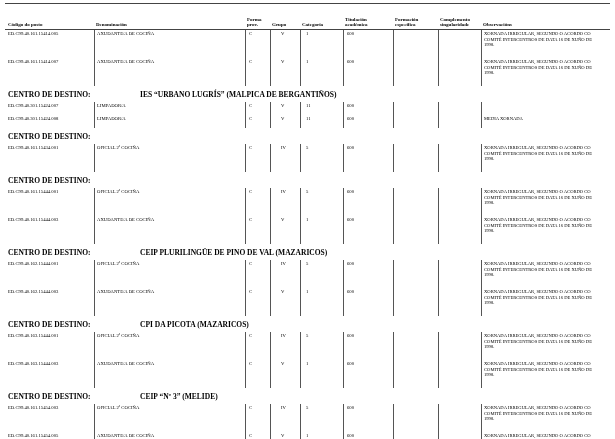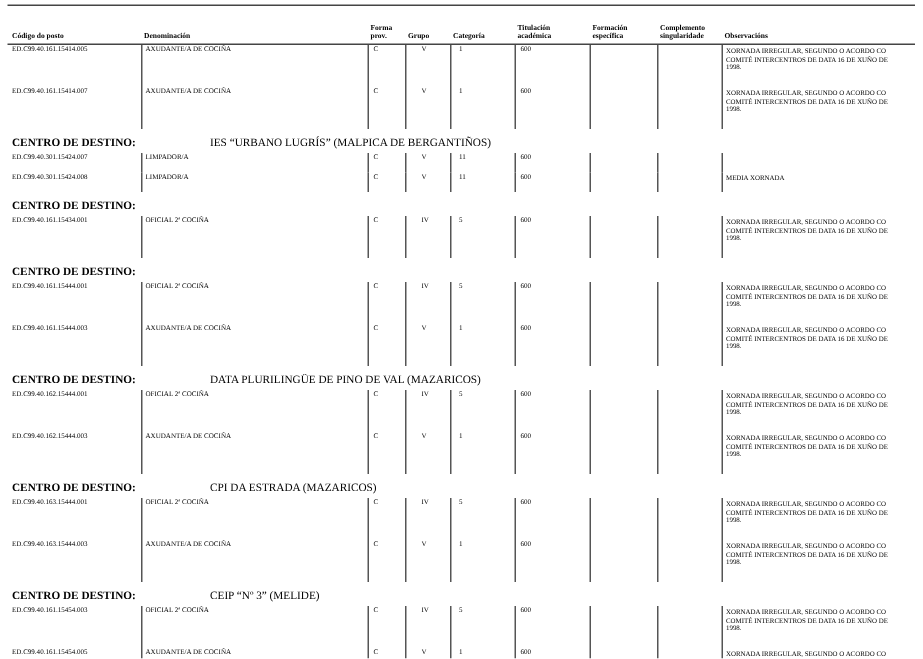--- a/index.html
+++ b/index.html
@@ -77,21 +77,21 @@
   .center-label {
     font-size: 7.5px;
     font-weight: bold;
     width: 135px;
     flex: 0 0 auto;
     padding-left: 3px;
     box-sizing: border-box;
   }
   .center-name {
     font-size: 7.5px;
-    font-weight: normal;
+    font-weight: bold;
   }
 </style>
 </head>
 <body>
 
 <div class="page">
   <div class="rule"></div>
   <div class="thead" id="thead">
       <span class="th" style="width: 89px;">Código do posto</span>
       <span class="th" style="width: 151px;">Denominación</span>
@@ -198,21 +198,21 @@
           <span class="cell c-grupo" style="width: 30px;">V</span>
           <span class="cell c-categoria" style="width: 43px;">1</span>
           <span class="cell c-titulacion" style="width: 50px;">600</span>
           <span class="cell c-formacion" style="width: 45px;"></span>
           <span class="cell c-complemento" style="width: 43px;"></span>
           <span class="cell c-observacions" style="width: 122px;">XORNADA IRREGULAR, SEGUNDO O ACORDO CO COMITÉ INTERCENTROS DE DATA 16 DE XUÑO DE 1998.</span>
         </div>
       </div>
       <div class="center-row">
         <span class="center-label">CENTRO DE DESTINO:</span>
-        <span class="center-name">DATA PLURILINGÜE DE PINO DE VAL (MAZARICOS)</span>
+        <span class="center-name">CEIP PLURILINGÜE DE PINO DE VAL (MAZARICOS)</span>
       </div>
       <div class="rows-block">
         <div class="row tall">
           <span class="cell c-codigo" style="width: 89px;">ED.C99.40.162.15444.001</span>
           <span class="cell c-denominacion" style="width: 151px;">OFICIAL 2ª COCIÑA</span>
           <span class="cell c-forma" style="width: 25px;">C</span>
           <span class="cell c-grupo" style="width: 30px;">IV</span>
           <span class="cell c-categoria" style="width: 43px;">5</span>
           <span class="cell c-titulacion" style="width: 50px;">600</span>
           <span class="cell c-formacion" style="width: 45px;"></span>
@@ -226,21 +226,21 @@
           <span class="cell c-grupo" style="width: 30px;">V</span>
           <span class="cell c-categoria" style="width: 43px;">1</span>
           <span class="cell c-titulacion" style="width: 50px;">600</span>
           <span class="cell c-formacion" style="width: 45px;"></span>
           <span class="cell c-complemento" style="width: 43px;"></span>
           <span class="cell c-observacions" style="width: 122px;">XORNADA IRREGULAR, SEGUNDO O ACORDO CO COMITÉ INTERCENTROS DE DATA 16 DE XUÑO DE 1998.</span>
         </div>
       </div>
       <div class="center-row">
         <span class="center-label">CENTRO DE DESTINO:</span>
-        <span class="center-name">CPI DA ESTRADA (MAZARICOS)</span>
+        <span class="center-name">CPI DA PICOTA (MAZARICOS)</span>
       </div>
       <div class="rows-block">
         <div class="row tall">
           <span class="cell c-codigo" style="width: 89px;">ED.C99.40.163.15444.001</span>
           <span class="cell c-denominacion" style="width: 151px;">OFICIAL 2ª COCIÑA</span>
           <span class="cell c-forma" style="width: 25px;">C</span>
           <span class="cell c-grupo" style="width: 30px;">IV</span>
           <span class="cell c-categoria" style="width: 43px;">5</span>
           <span class="cell c-titulacion" style="width: 50px;">600</span>
           <span class="cell c-formacion" style="width: 45px;"></span>

